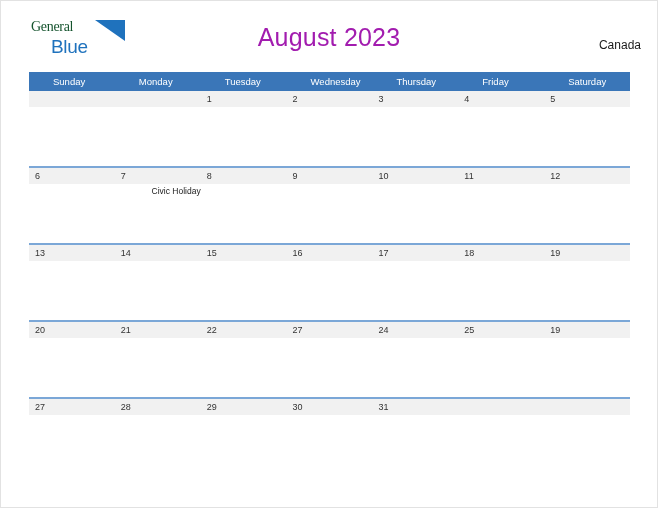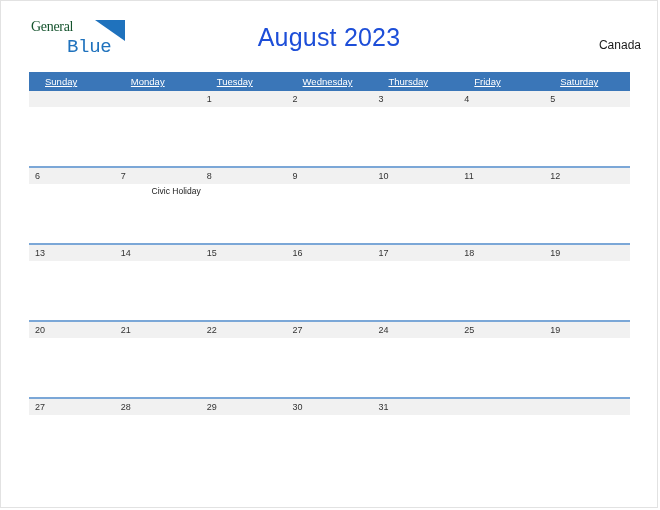--- a/index.html
+++ b/index.html
@@ -38,43 +38,43 @@
     position: absolute;
     left: 0;
     top: 0;
     font-size: 14px;
     letter-spacing: -0.3px;
     color: #14532d;
     font-family: Liberation Serif, serif;
   }
   .logo-blue {
     position: absolute;
-    left: 36px;
+    left: 20px;
     top: 17px;
     font-size: 19px;
     letter-spacing: -0.3px;
     color: #1f72bd;
-    font-family: Liberation Mono, monospace;
+    font-family: Liberation Sans, sans-serif;
   }
   .logo-tri {
     position: absolute;
     left: 64px;
     top: 1px;
     width: 30px;
     height: 21px;
   }
   .cal-title {
     position: absolute;
     left: 0;
     right: 0;
     top: 22px;
     text-align: center;
     font-size: 25px;
     font-weight: normal;
-    color: #1d4ed8;
+    color: #a21caf;
     letter-spacing: 0.2px;
   }
   .country {
     position: absolute;
     right: 16px;
     top: 37px;
     font-size: 12px;
     color: #1a1a1a;
   }
 
@@ -88,24 +88,23 @@
   .weekdays {
     display: flex;
     background: #3a76b8;
     height: 19px;
   }
   .weekday {
     flex: 1 1 0;
     color: #ffffff;
     font-size: 9.5px;
     line-height: 19px;
-    padding-left: 16px;
+    padding-left: 24px;
     box-sizing: border-box;
     white-space: nowrap;
-    text-decoration: underline;
   }
 
   .week {
     position: relative;
     height: 75px;
     border-top: 2px solid #7ba7d7;
   }
   .week:first-of-type {
     border-top: none;
   }

